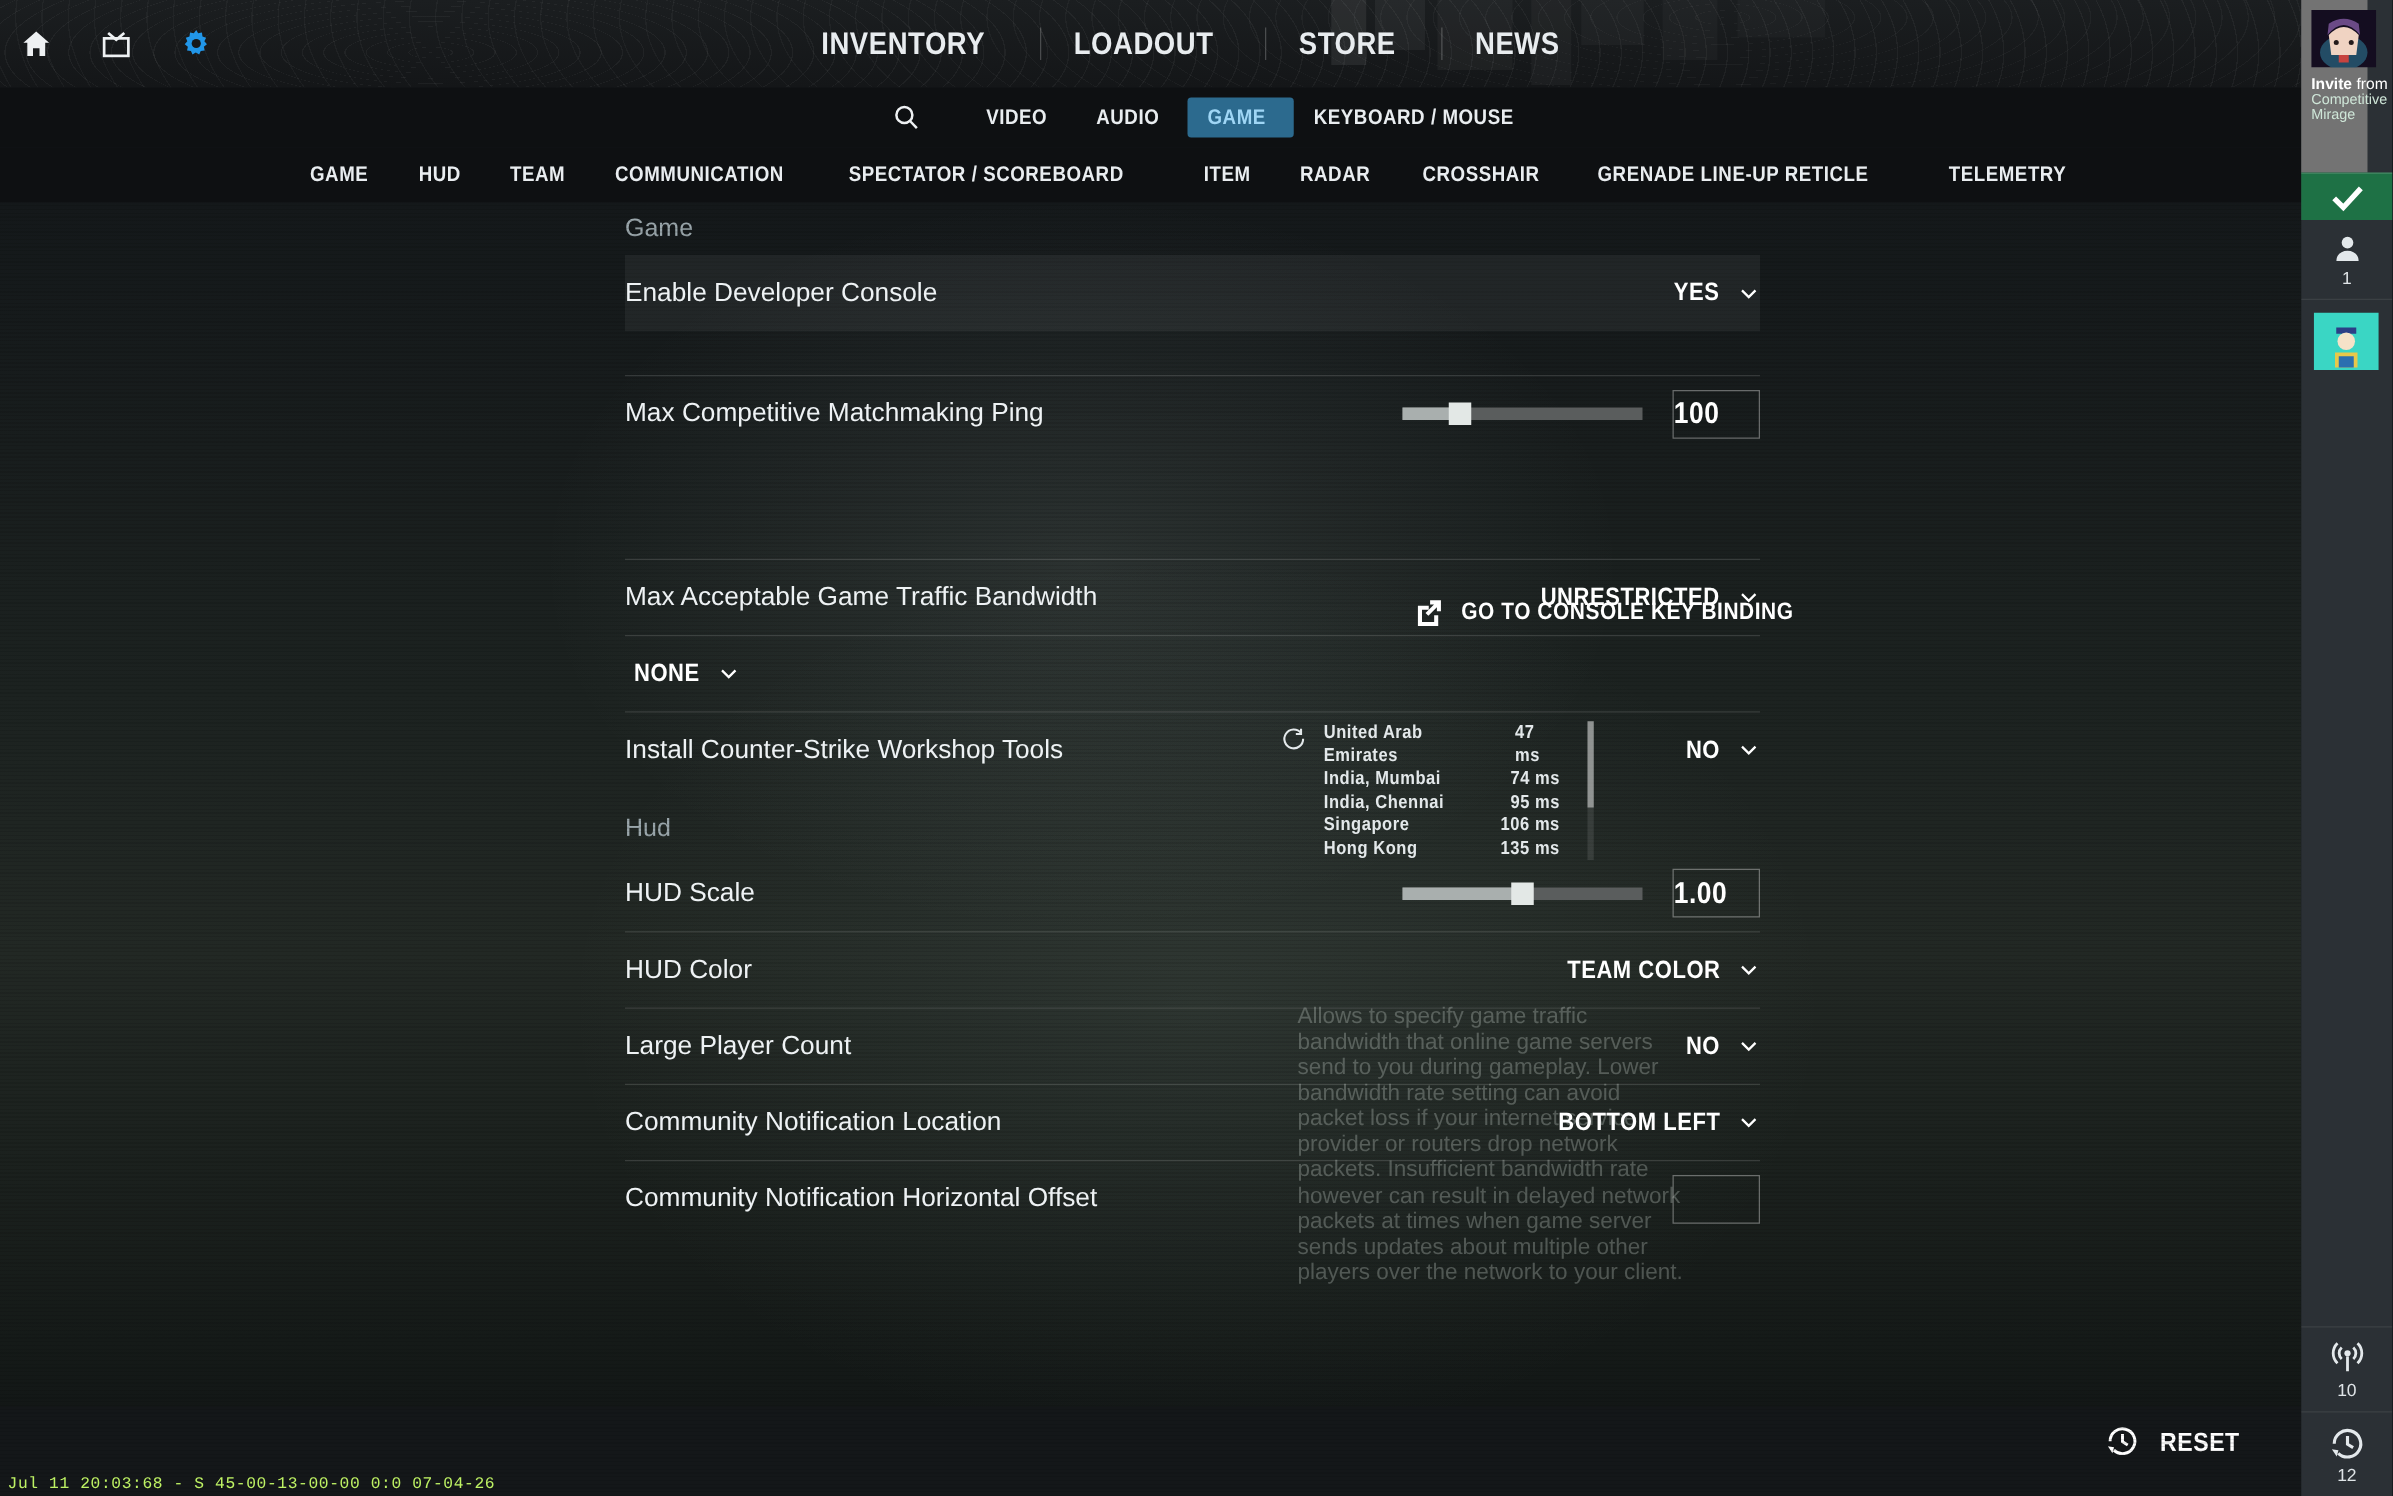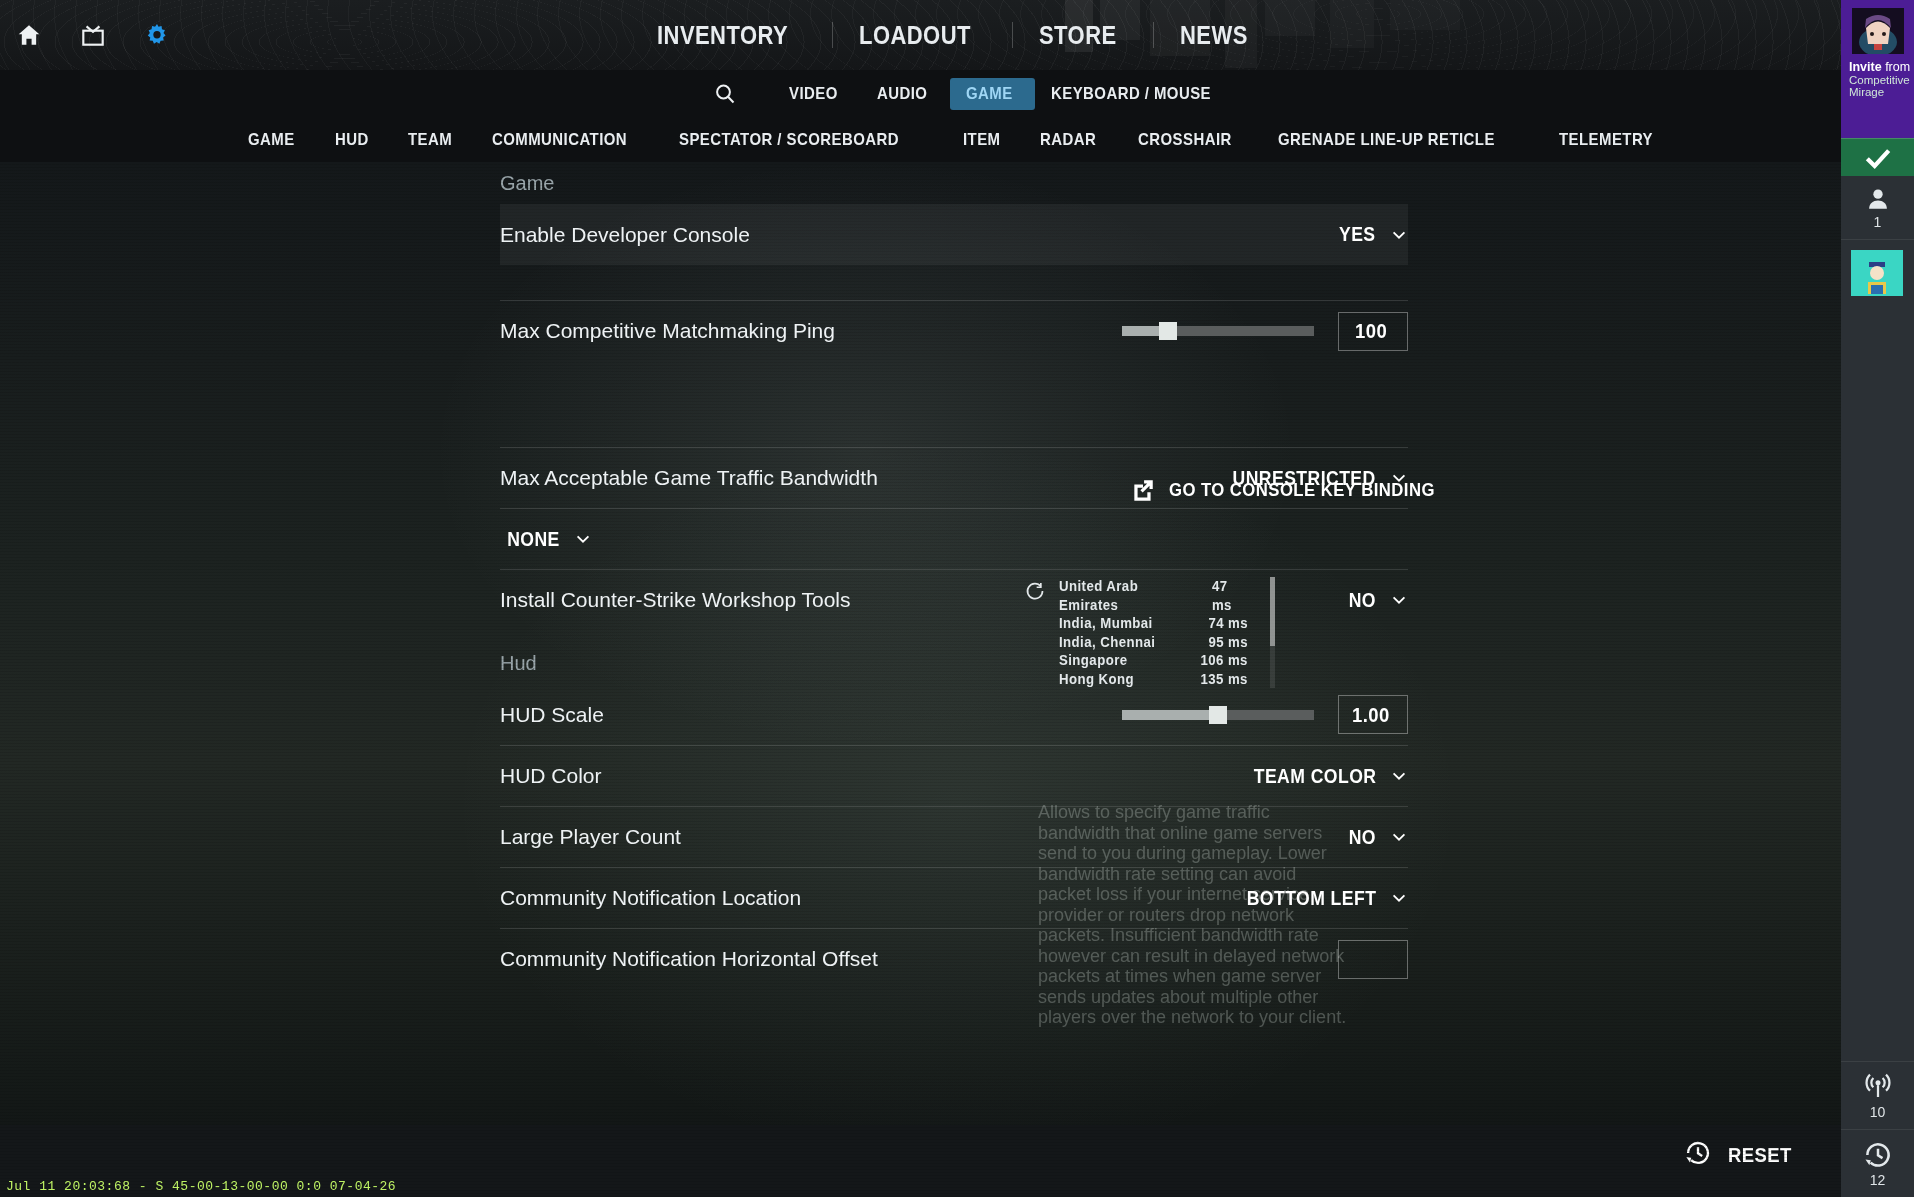--- a/index.html
+++ b/index.html
@@ -109,22 +109,22 @@
     color: #ffffff; font-size: 20px; display: flex; align-items: center; gap: 14px; cursor: pointer;
   }
   .chev { width: 18px; height: 18px; display: block; }
 
   
   .slider { width: 192px; height: 10px; background: #5a5d5d; position: relative; cursor: pointer; margin-right: 24px; }
   .slider .fill { position: absolute; left: 0; top: 0; height: 10px; background: #a9afae; }
   .slider .knob { position: absolute; top: -4px; width: 18px; height: 18px; background: #e3e8e6; }
   .numbox {
     width: 70px; height: 39px; border: 1px solid rgba(255,255,255,.35);
-    display: flex; align-items: center; justify-content: center;
-    color: #fff; font-size: 21px;
+    display: flex; align-items: center; 
+    color: #fff; font-size: 24px;
   }
 
   
   #console-link {
     position: absolute; left: 1130px; top: 315px; display: flex; align-items: center; gap: 13px;
     color: #fff; font-size: 19px; cursor: pointer; z-index: 4;
   }
 
   
   #pinglist { position: absolute; left: 1025px; top: 415px; width: 250px; display: flex; gap: 14px; z-index: 4; }
@@ -137,21 +137,21 @@
 
   
   #tooltip {
     position: absolute; left: 1038px; top: 640px; width: 312px;
     color: rgba(205,215,208,.30); font-size: 18px; line-height: 20.5px;
     z-index: 2; pointer-events: none;
   }
 
   
   #rail { position: absolute; right: 0; top: 0; width: 73px; height: 1197px; background: #2b3035; }
-  #invite { position: absolute; left: 0; top: 0; width: 73px; height: 138px; background: #4c1d95; padding: 8px; }
+  #invite { position: absolute; left: 0; top: 0; width: 53px; height: 138px; background: #737373; padding: 8px; }
   #invite .av { width: 52px; height: 46px; margin: 0 auto; display:block; }
   #invite .t1 { color: #fff; font-size: 12.5px; font-weight: bold; margin-top: 6px; white-space: nowrap; }
   #invite .t1 span { font-weight: normal; }
   #invite .t2 { color: #cfe6d8; font-size: 11.5px; white-space: nowrap; }
   #invite-accept {
     position: absolute; left: 0; top: 138px; width: 73px; height: 38px; background: #1e7145;
     display: flex; align-items: center; justify-content: center; cursor: pointer;
     border-top: 1px solid rgba(255,255,255,.18);
   }
   .rail-cell {

